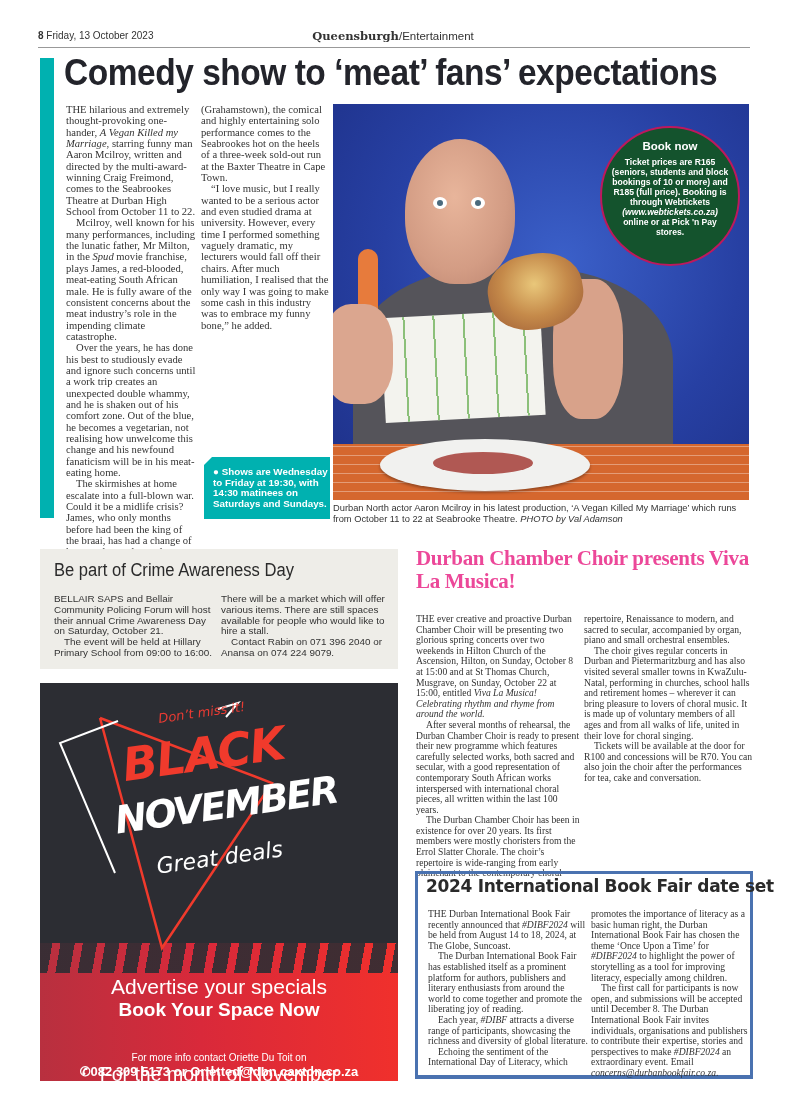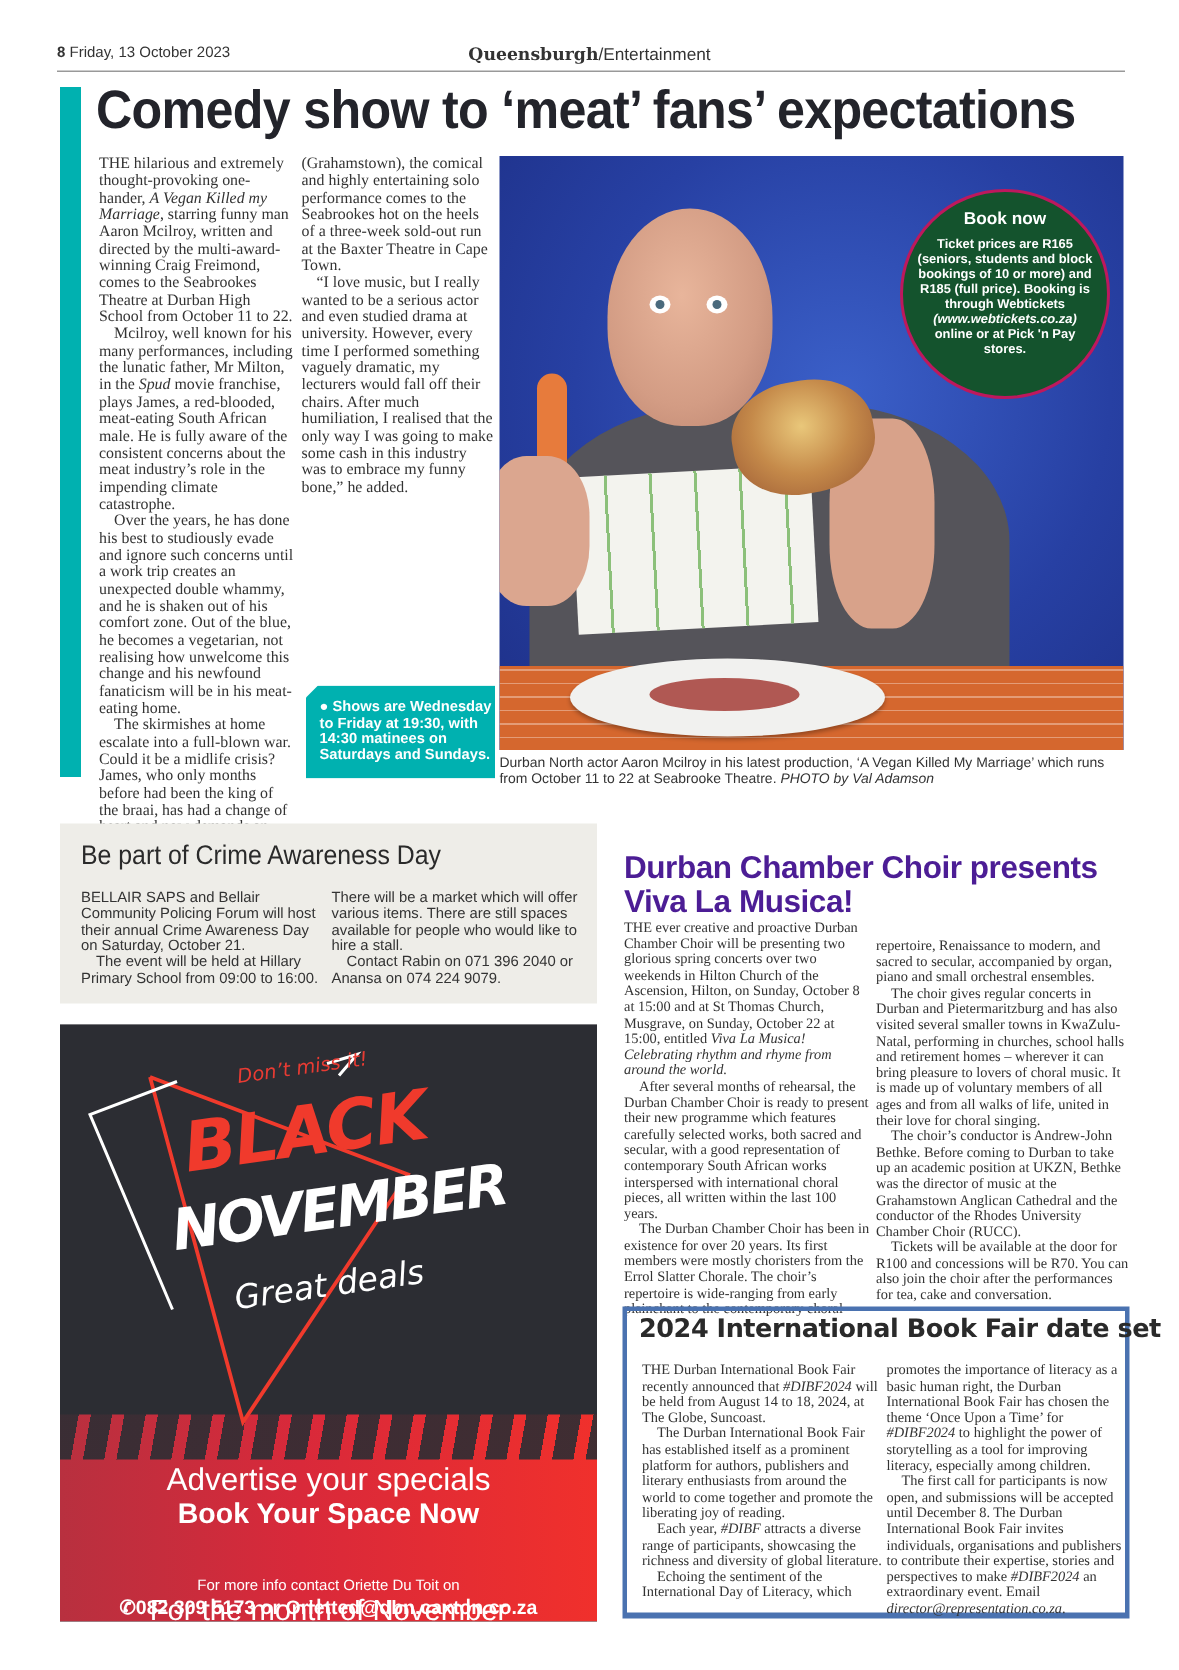--- a/index.html
+++ b/index.html
@@ -81,23 +81,23 @@
   .ad-november { position: absolute; left: 74px; top: 100px; color: #fff; font-family: "DejaVu Sans", sans-serif; font-weight: bold; font-style: italic; font-size: 38px; letter-spacing: -2px; transform: rotate(-8deg); }
   .ad-great { position: absolute; left: 116px; top: 162px; color: #fff; font-family: "DejaVu Sans", sans-serif; font-style: italic; font-size: 22px; transform: rotate(-8deg); }
   .ad-lines { position: absolute; inset: 0; text-align: center; color: #fff; font-family: "Liberation Sans", sans-serif; }
   .ad-l1 { position: absolute; left: 0; width: 100%; top: 292px; font-size: 21px; }
   .ad-l2 { position: absolute; left: 0; width: 100%; top: 316px; font-size: 19px; font-weight: bold; }
   .ad-l3 { position: absolute; left: 0; width: 100%; top: 340px; font-size: 19.5px; margin-top: 40px; }
   .ad-l4 { position: absolute; left: 0; width: 100%; top: 369px; font-size: 10px; }
   .ad-l5 { position: absolute; left: 0; width: 100%; top: 381px; font-size: 13px; font-weight: bold; }
 
   
-  .choir-title { left: 416px; top: 547px; width: 340px; font-family: Liberation Sans, sans-serif; font-weight: bold; font-size: 21px; line-height: 23px; color: #4c1d95; letter-spacing: -0.3px; margin-top: 20px; }
+  .choir-title { left: 416px; top: 547px; width: 340px; font-family: Liberation Serif, serif; font-weight: bold; font-size: 21px; line-height: 23px; color: #ec4899; letter-spacing: -0.3px; }
   .choir-c1 { left: 416px; top: 614px; width: 164px; font-size: 9.6px; line-height: 10.6px; }
-  .choir-c2 { left: 584px; top: 614px; width: 170px; font-size: 9.6px; line-height: 10.6px; margin-top: 12px; }
+  .choir-c2 { left: 584px; top: 614px; width: 170px; font-size: 9.6px; line-height: 10.6px; }
 
   
   .fair { left: 415px; top: 871px; width: 338px; height: 208px; border: 3px solid #4a72b0; border-bottom-width: 4px; }
   .fair-title { left: 426px; top: 876px; font-family: "DejaVu Sans", sans-serif; font-size: 17px; color: #2a2a2a; white-space: nowrap; letter-spacing: -0.3px; }
   .fair-c1 { left: 428px; top: 909px; width: 160px; font-size: 9.6px; line-height: 10.6px; }
   .fair-c2 { left: 591px; top: 909px; width: 160px; font-size: 9.6px; line-height: 10.6px; }
 
   i { font-style: italic; }
 </style>
 </head>
@@ -188,28 +188,27 @@
 
 <h2 class="abs choir-title">Durban Chamber Choir presents Viva La Musica!</h2>
 <div class="abs body-text choir-c1">
   <p>THE ever creative and proactive Durban Chamber Choir will be presenting two glorious spring concerts over two weekends in Hilton Church of the Ascension, Hilton, on Sunday, October 8 at 15:00 and at St Thomas Church, Musgrave, on Sunday, October 22 at 15:00, entitled <i>Viva La Musica! Celebrating rhythm and rhyme from around the world.</i></p>
   <p>After several months of rehearsal, the Durban Chamber Choir is ready to present their new programme which features carefully selected works, both sacred and secular, with a good representation of contemporary South African works interspersed with international choral pieces, all written within the last 100 years.</p>
   <p>The Durban Chamber Choir has been in existence for over 20 years. Its first members were mostly choristers from the Errol Slatter Chorale. The choir’s repertoire is wide-ranging from early plainchant to the contemporary choral</p>
 </div>
 <div class="abs body-text choir-c2">
   <p style="text-indent:0">repertoire, Renaissance to modern, and sacred to secular, accompanied by organ, piano and small orchestral ensembles.</p>
   <p>The choir gives regular concerts in Durban and Pietermaritzburg and has also visited several smaller towns in KwaZulu-Natal, performing in churches, school halls and retirement homes – wherever it can bring pleasure to lovers of choral music. It is made up of voluntary members of all ages and from all walks of life, united in their love for choral singing.</p>
-  <p>The choir’s conductor is Andrew-John Bethke. Before coming to Durban to take up an academic position at UKZN, Bethke was the director of music at the Grahamstown Anglican Cathedral and the conductor of the Rhodes University Chamber Choir (RUCC).</p>
   <p>Tickets will be available at the door for R100 and concessions will be R70. You can also join the choir after the performances for tea, cake and conversation.</p>
 </div>
 
 <div class="abs fair"></div>
 <h2 class="abs fair-title">2024 International Book Fair date set</h2>
 <div class="abs body-text fair-c1">
   <p>THE Durban International Book Fair recently announced that <i>#DIBF2024</i> will be held from August 14 to 18, 2024, at The Globe, Suncoast.</p>
   <p>The Durban International Book Fair has established itself as a prominent platform for authors, publishers and literary enthusiasts from around the world to come together and promote the liberating joy of reading.</p>
   <p>Each year, <i>#DIBF</i> attracts a diverse range of participants, showcasing the richness and diversity of global literature.</p>
   <p>Echoing the sentiment of the International Day of Literacy, which</p>
 </div>
 <div class="abs body-text fair-c2">
   <p style="text-indent:0">promotes the importance of literacy as a basic human right, the Durban International Book Fair has chosen the theme ‘Once Upon a Time’ for <i>#DIBF2024</i> to highlight the power of storytelling as a tool for improving literacy, especially among children.</p>
-  <p>The first call for participants is now open, and submissions will be accepted until December 8. The Durban International Book Fair invites individuals, organisations and publishers to contribute their expertise, stories and perspectives to make <i>#DIBF2024</i> an extraordinary event. Email <i>director@representation.co.za</i>.</p>
+  <p>The first call for participants is now open, and submissions will be accepted until December 8. The Durban International Book Fair invites individuals, organisations and publishers to contribute their expertise, stories and perspectives to make <i>#DIBF2024</i> an extraordinary event. Email <i>concerns@durbanbookfair.co.za</i>.</p>
 </div>
 
 </body></html>

